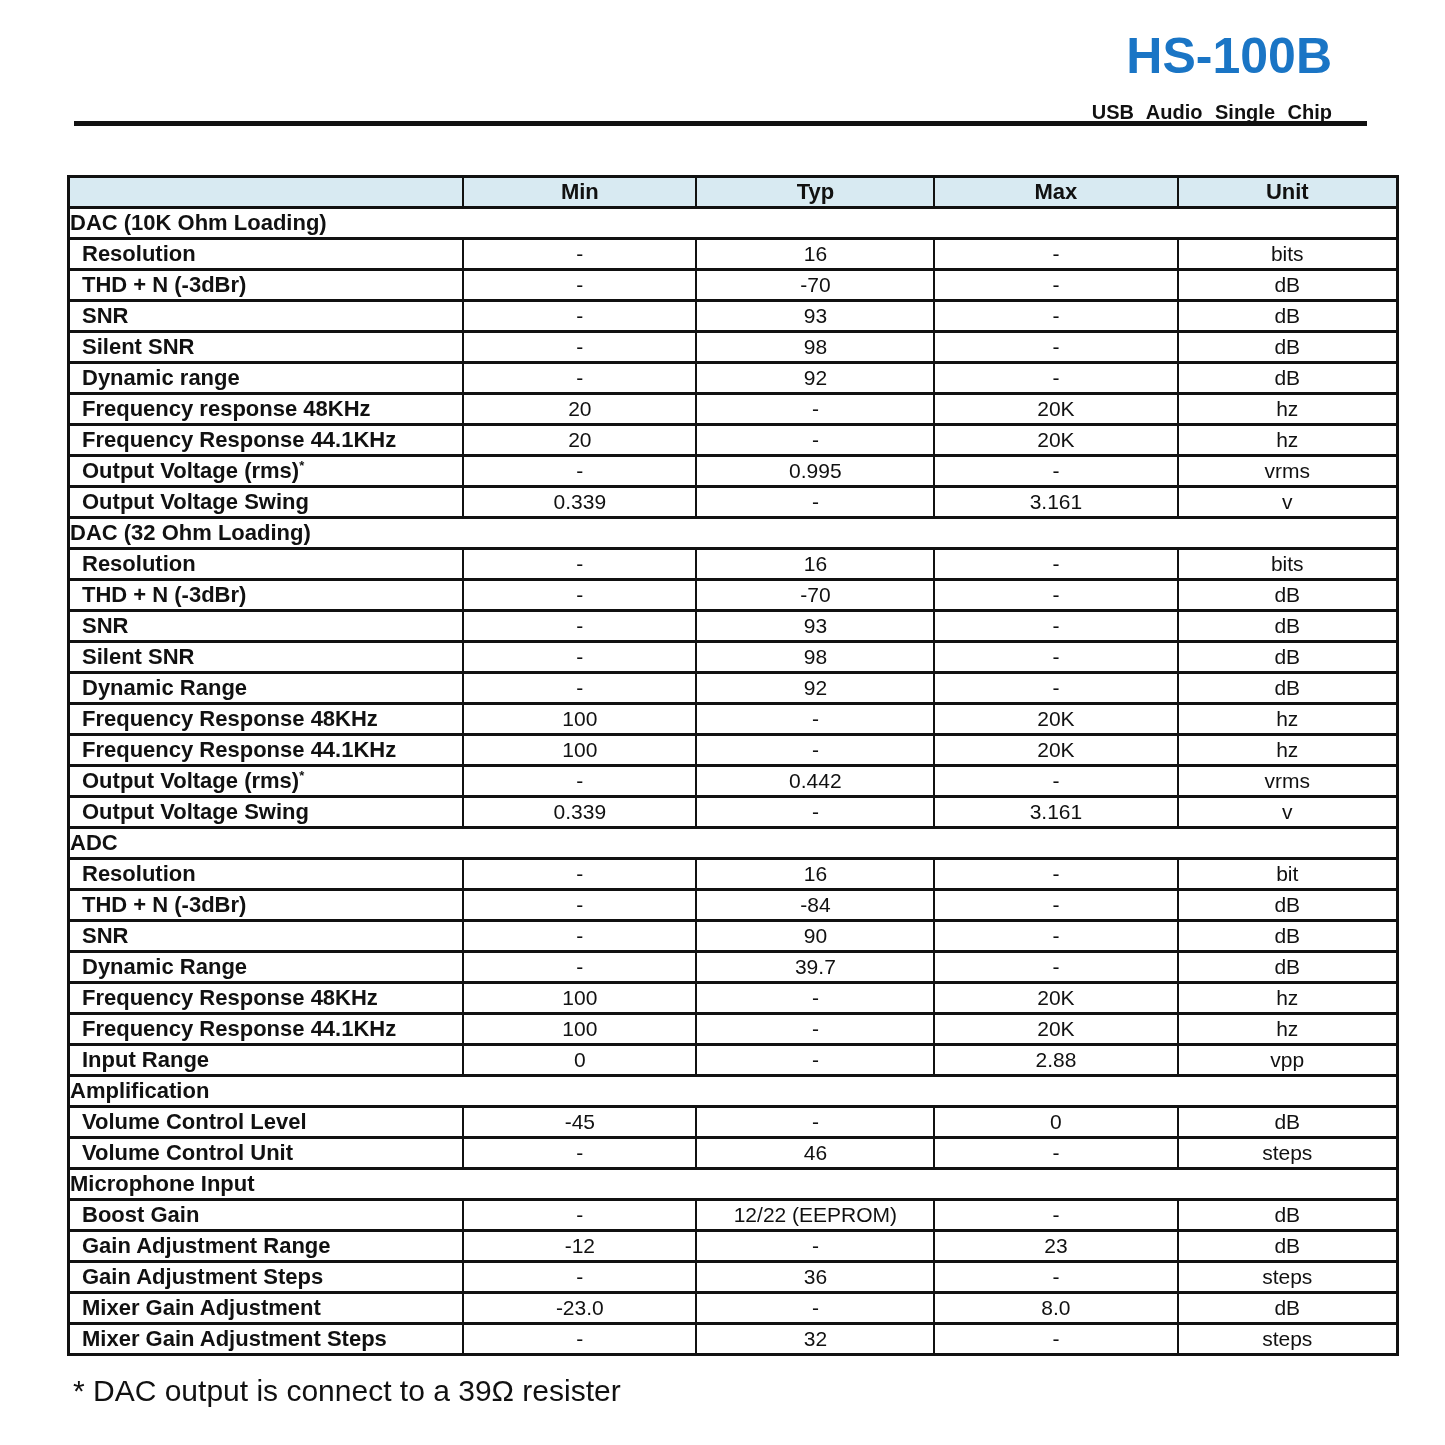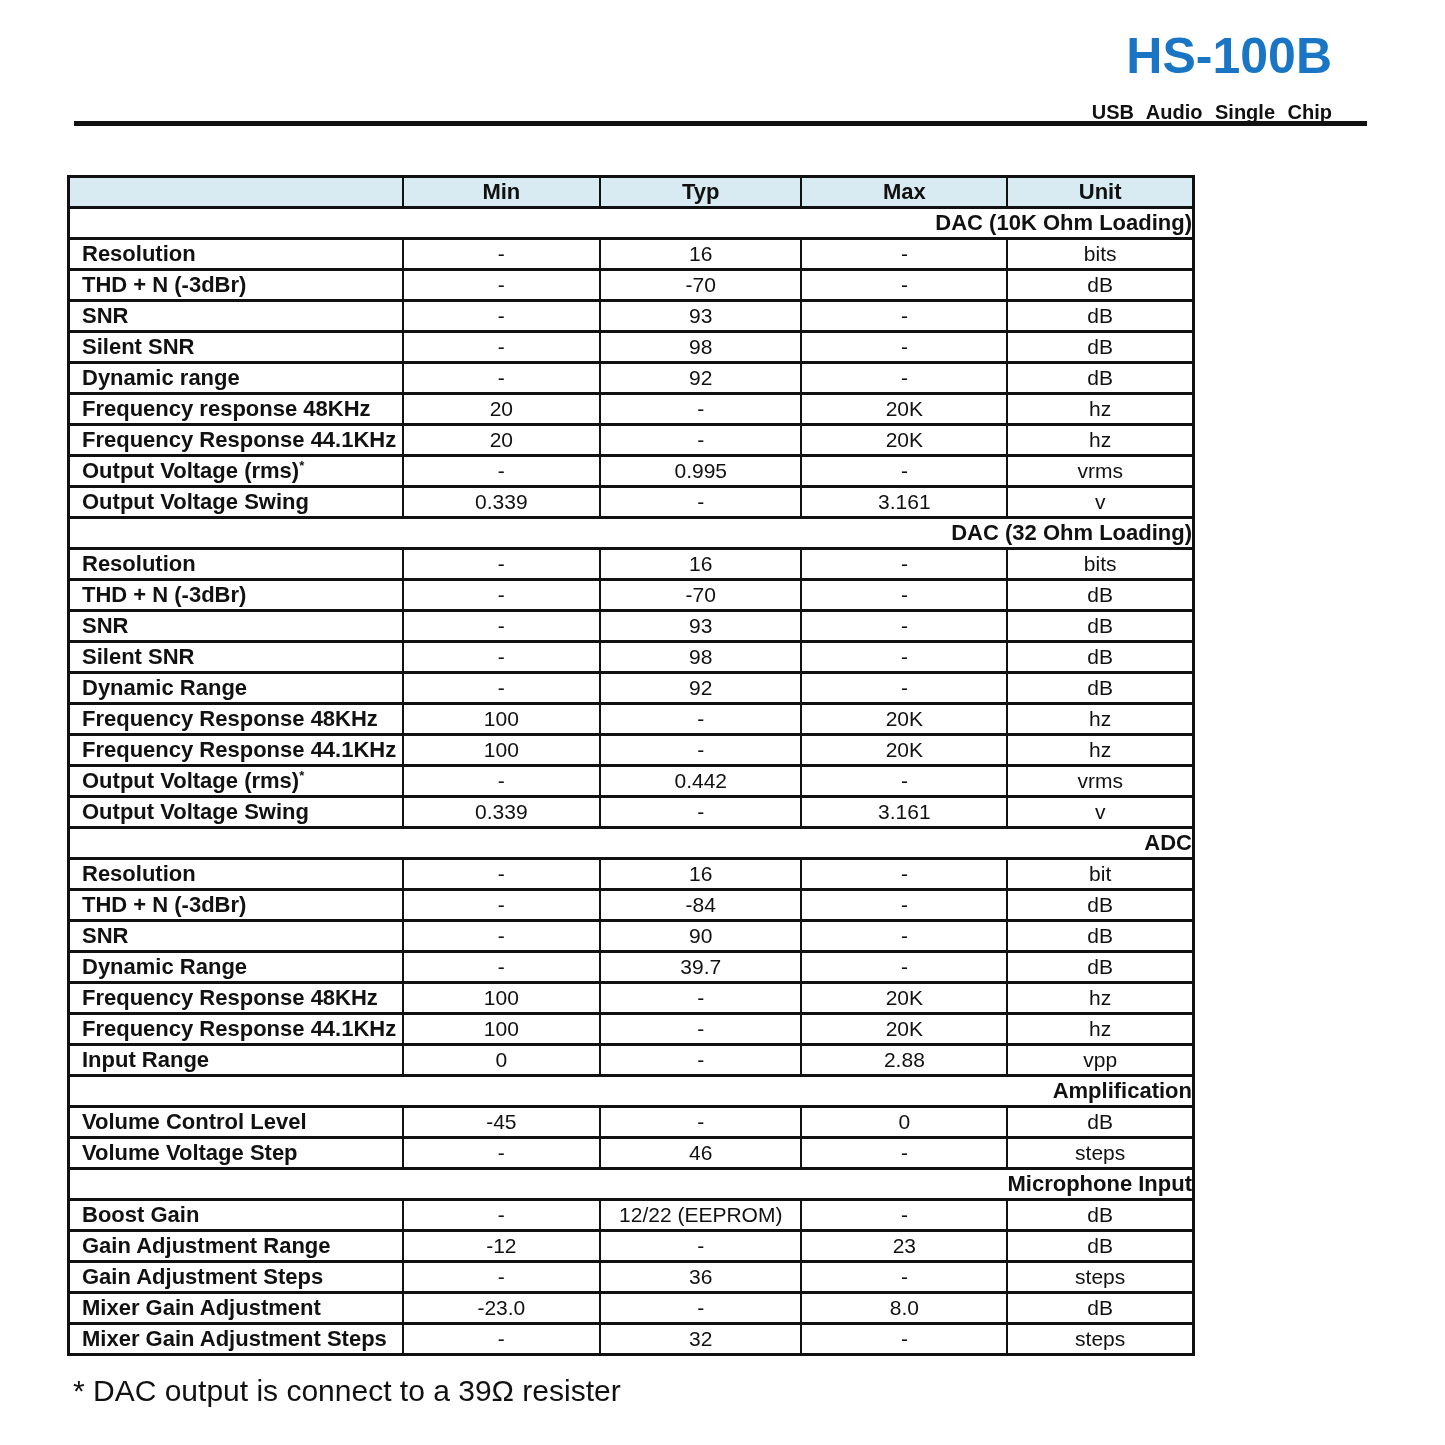--- a/index.html
+++ b/index.html
@@ -42,21 +42,21 @@
     left: 74px;
     top: 121px;
     width: 1293px;
     height: 5px;
     background: var(--ink);
   }
   .spec-table {
     position: absolute;
     left: 67px;
     top: 175px;
-    width: 1128px;
+    width: 1332px;
     border-collapse: collapse;
     table-layout: fixed;
   }
   .spec-table th, .spec-table td {
     border: 2px solid var(--ink);
     border-top-width: 3px;
     border-bottom-width: 3px;
     height: 28px;
     vertical-align: middle;
     line-height: 1.05;
@@ -67,21 +67,21 @@
   .spec-table { border: 3px solid var(--ink); }
   .head-row th {
     background: var(--head-bg);
     font-size: 22px;
     font-weight: bold;
     text-align: center;
   }
   .section-row td {
     font-size: 22px;
     font-weight: bold;
-    text-align: right;
+    text-align: left;
     background: #ffffff;
   }
   .label-cell {
     font-size: 22px;
     font-weight: bold;
     text-align: left;
     padding-left: 12px !important;
     margin-top: 30px;
   }
   .label-cell sup {
@@ -320,21 +320,21 @@
           <td colspan="5">Amplification</td>
         </tr>
         <tr>
           <td class="label-cell">Volume Control Level</td>
           <td class="value-cell">-45</td>
           <td class="value-cell">-</td>
           <td class="value-cell">0</td>
           <td class="value-cell">dB</td>
         </tr>
         <tr>
-          <td class="label-cell">Volume Voltage Step</td>
+          <td class="label-cell">Volume Control Unit</td>
           <td class="value-cell">-</td>
           <td class="value-cell">46</td>
           <td class="value-cell">-</td>
           <td class="value-cell">steps</td>
         </tr>
         <tr class="section-row">
           <td colspan="5">Microphone Input</td>
         </tr>
         <tr>
           <td class="label-cell">Boost Gain</td>

